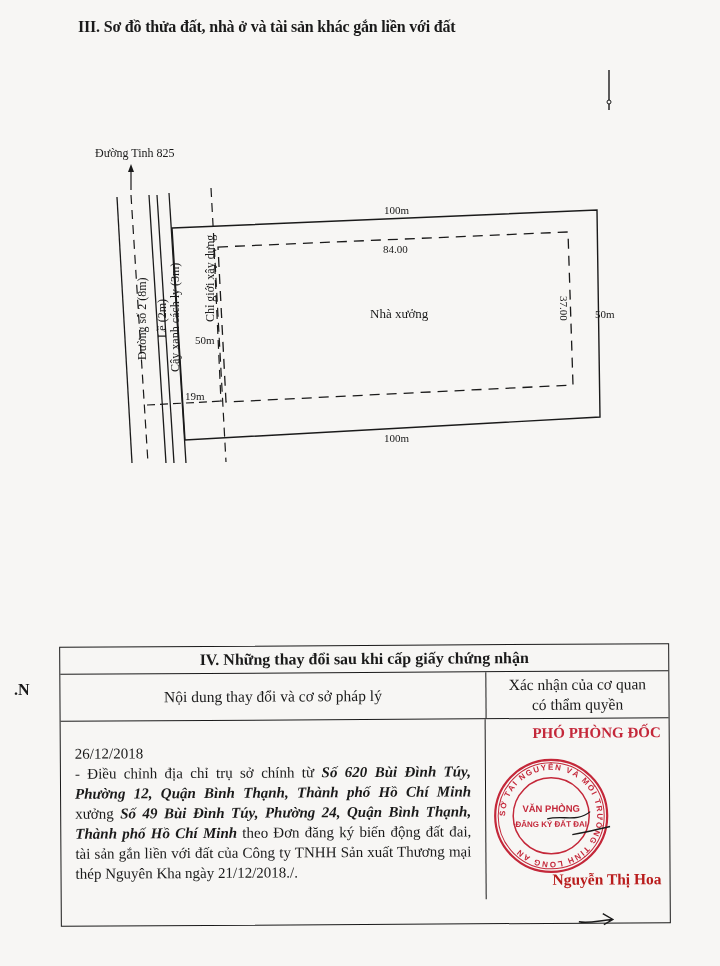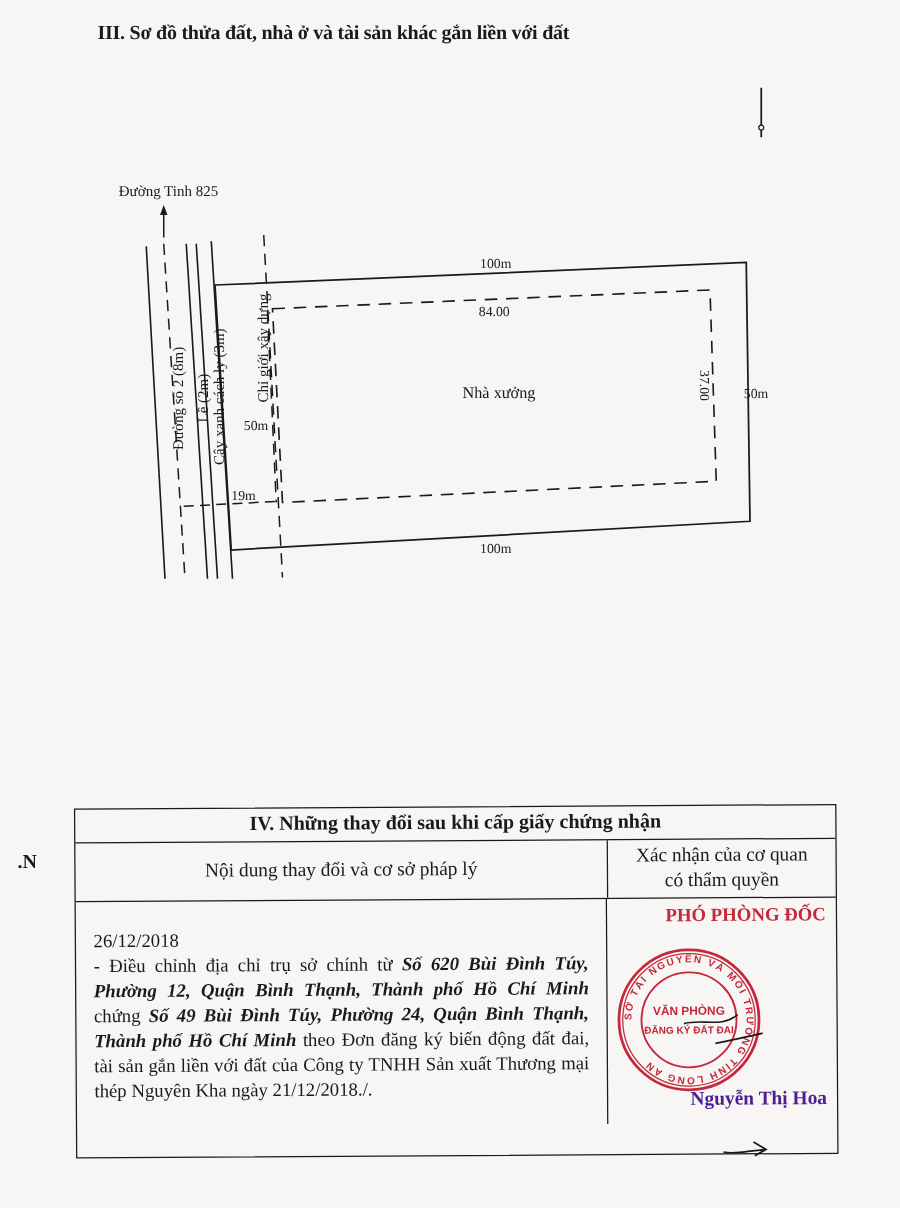--- a/index.html
+++ b/index.html
@@ -47,21 +47,21 @@
   .t-content .date { display: block; }
   .t-content b i, .t-content i b { font-weight: bold; font-style: italic; }
   .t-sign { flex: 1; position: relative; }
   .pgd {
     position: absolute; right: 8px; top: 6px;
     color: #c4283a; font-weight: bold; font-size: 15px;
   }
   .stamp { position: absolute; left: 6px; top: 38px; width: 118px; height: 118px; }
   .signer {
     position: absolute; right: 8px; top: 152px;
-    color: #4c1d95; font-weight: bold; font-size: 15.5px;
+    color: #b91c1c; font-weight: bold; font-size: 15.5px;
   }
   .sig-arrow { position: absolute; left: 90px; top: 192px; width: 40px; height: 16px; }
 </style>
 </head>
 <body>
 
 <div class="page">
 
   <div class="sec3-title">III. Sơ đồ thửa đất, nhà ở và tài sản khác gắn liền với đất</div>
 
@@ -114,21 +114,21 @@
     <div class="t-colheads">
       <div class="t-col-left">Nội dung thay đổi và cơ sở pháp lý</div>
       <div class="t-col-right">
         <div>Xác nhận của cơ quan</div>
         <div>có thẩm quyền</div>
       </div>
     </div>
     <div class="t-body">
       <div class="t-content">
         <span class="date">26/12/2018</span>
-        <span>- Điều chỉnh địa chỉ trụ sở chính từ </span><b><i>Số 620 Bùi Đình Túy, Phường 12, Quận Bình Thạnh, Thành phố Hồ Chí Minh</i></b><span> chứng </span><b><i>Số 49 Bùi Đình Túy, Phường 24, Quận Bình Thạnh, Thành phố Hồ Chí Minh</i></b><span> theo Đơn đăng ký biến động đất đai, tài sản gắn liền với đất của Công ty TNHH Sản xuất Thương mại thép Nguyên Kha ngày 21/12/2018./.</span>
+        <span>- Điều chỉnh địa chỉ trụ sở chính từ </span><b><i>Số 620 Bùi Đình Túy, Phường 12, Quận Bình Thạnh, Thành phố Hồ Chí Minh</i></b><span> xưởng </span><b><i>Số 49 Bùi Đình Túy, Phường 24, Quận Bình Thạnh, Thành phố Hồ Chí Minh</i></b><span> theo Đơn đăng ký biến động đất đai, tài sản gắn liền với đất của Công ty TNHH Sản xuất Thương mại thép Nguyên Kha ngày 21/12/2018./.</span>
       </div>
       <div class="t-sign">
         <div class="pgd">PHÓ PHÒNG ĐỐC</div>
         <svg class="stamp" viewBox="0 0 118 118">
           <defs>
             <path id="stampArc" d="M 59,59 m -46,0 a 46,46 0 1,1 92,0 a 46,46 0 1,1 -92,0"></path>
           </defs>
           <circle cx="59" cy="59" r="56" fill="none" stroke="#c4283a" stroke-width="2.2"></circle>
           <circle cx="59" cy="59" r="53" fill="none" stroke="#c4283a" stroke-width="1"></circle>
           <circle cx="59" cy="59" r="38" fill="none" stroke="#c4283a" stroke-width="1.5"></circle>

